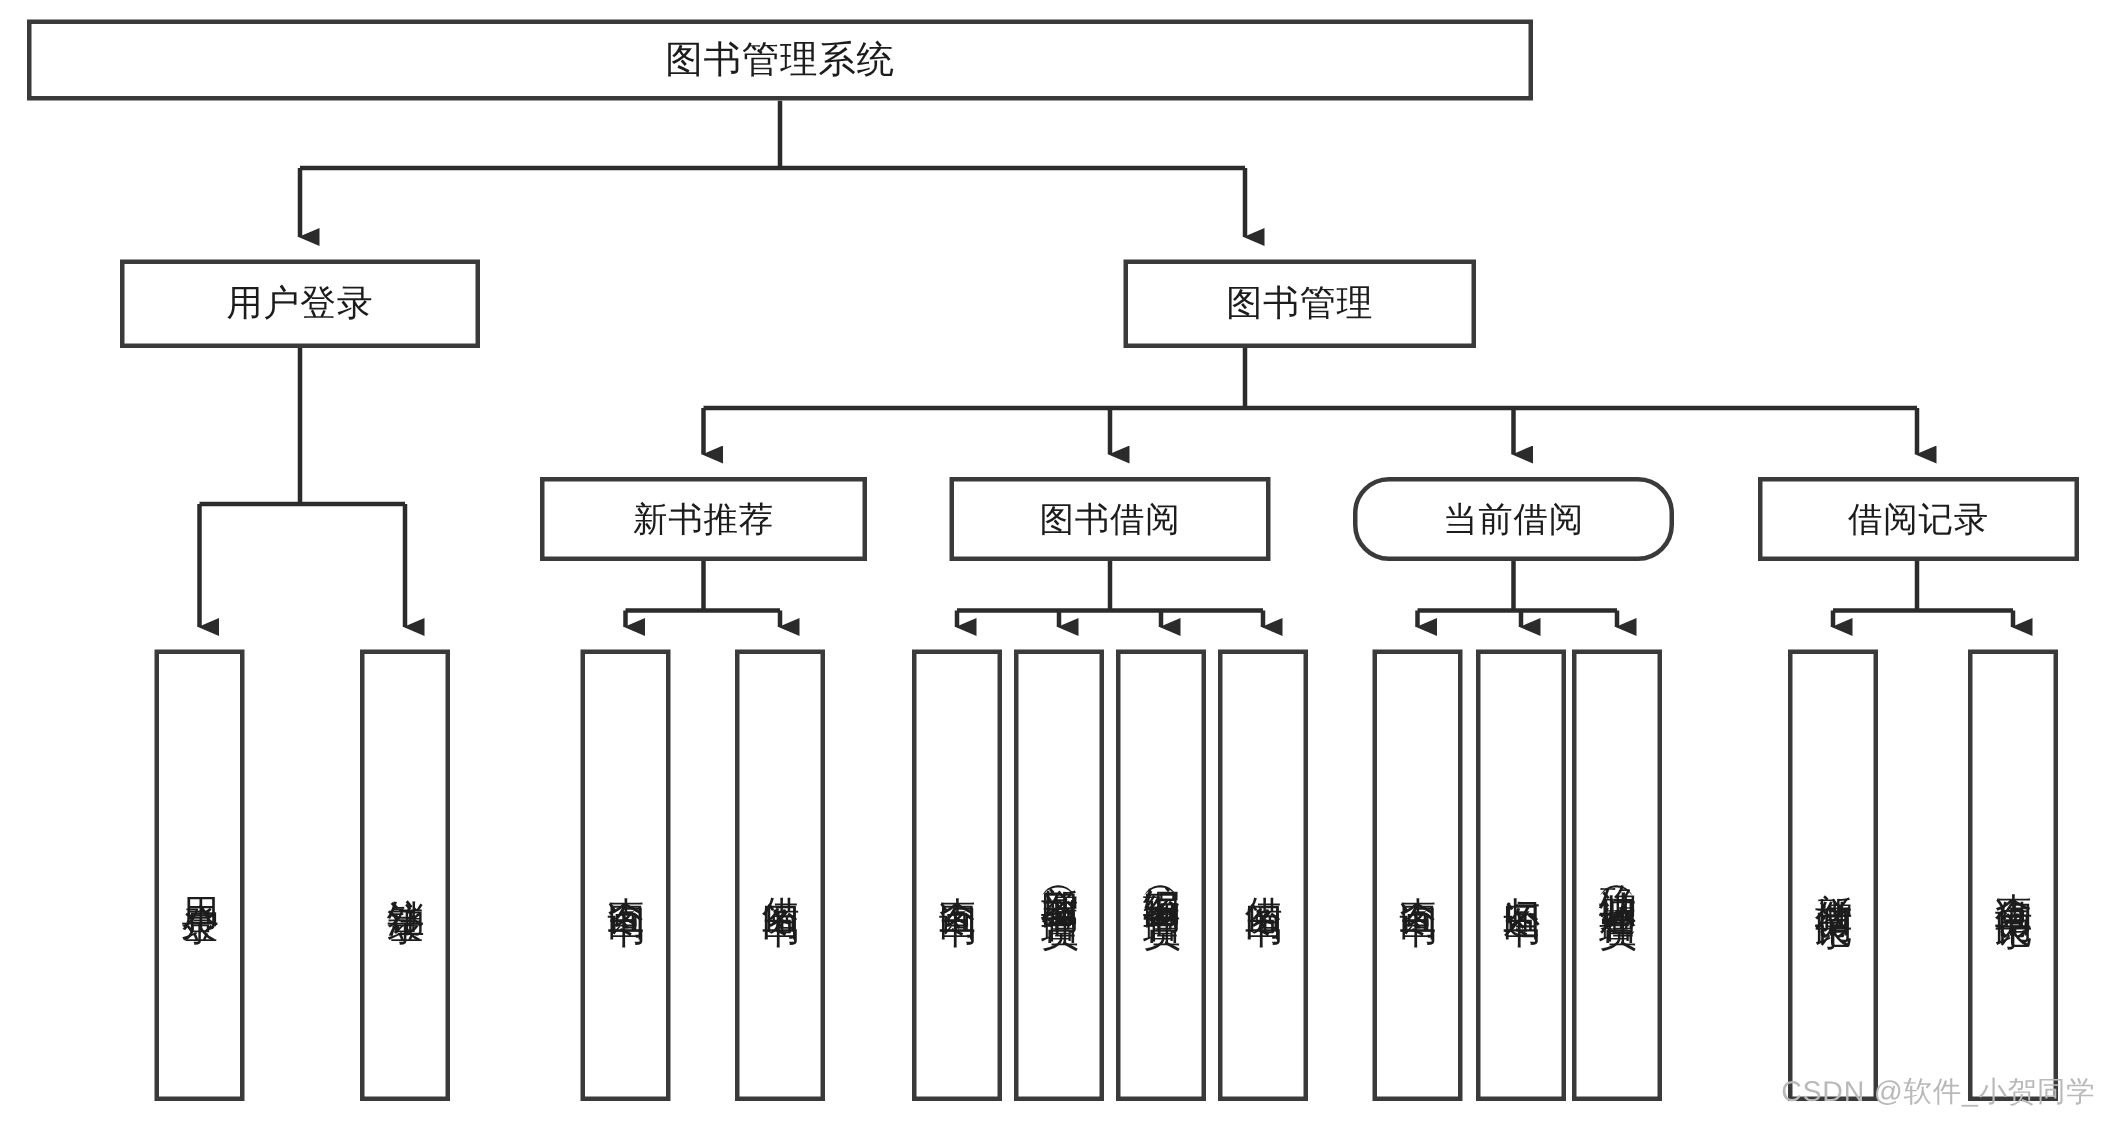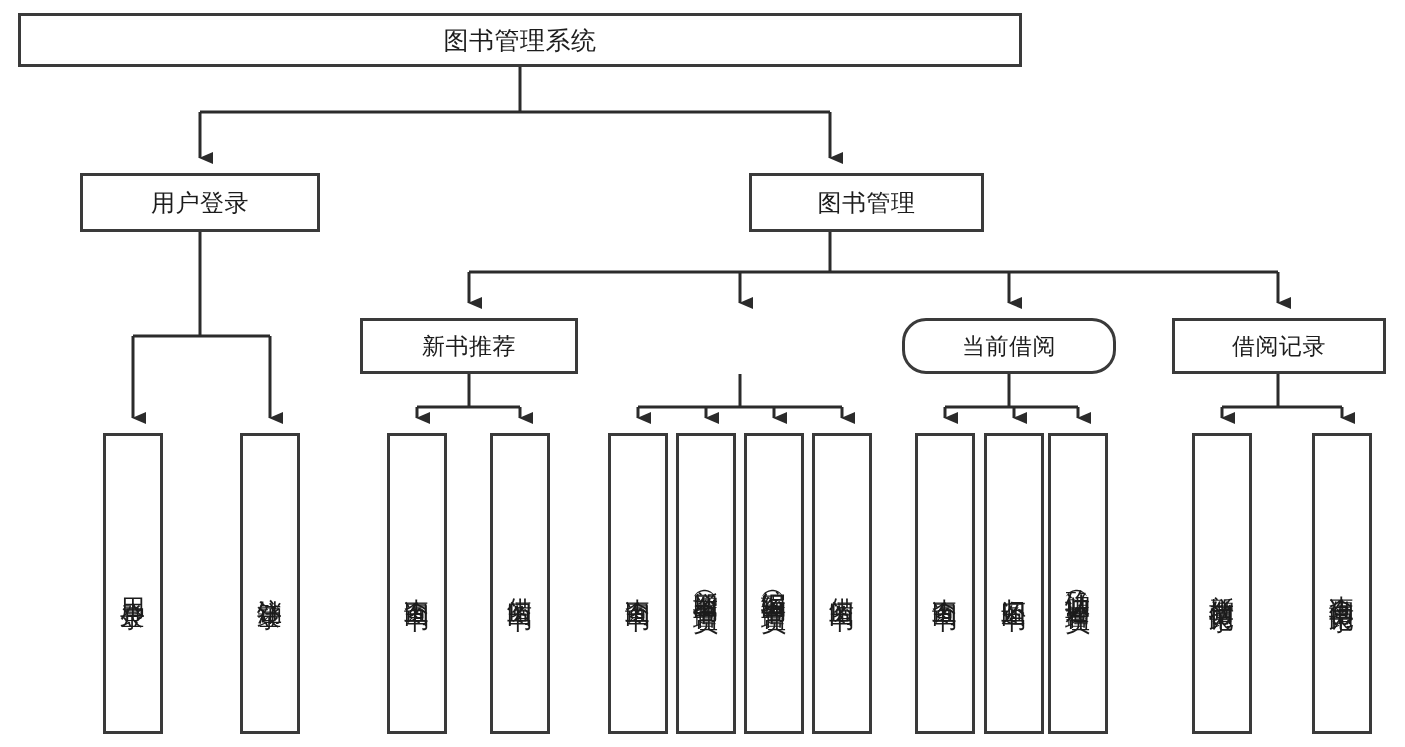--- a/index.html
+++ b/index.html
@@ -137,20 +137,23 @@
   <div class="node level2" style="left:80px; top:173px; width:240px; height:59px;">
     <span class="node-label">用户登录</span>
   </div>
   <div class="node level2" style="left:713px; top:173px; width:235px; height:59px;margin-left:36px;">
     <span class="node-label">图书管理</span>
   </div>
 
   <div class="node level3" style="left:360px; top:318px; width:218px; height:56px;">
     <span class="node-label">新书推荐</span>
   </div>
+  <div class="node level3" style="left:633px; top:318px; width:214px; height:56px;">
+    <span class="node-label">图书借阅</span>
+  </div>
   <div class="node level3" style="left:902px; top:318px; width:214px; height:56px;border-radius:24px;">
     <span class="node-label">当前借阅</span>
   </div>
   <div class="node level3" style="left:1172px; top:318px; width:214px; height:56px;">
     <span class="node-label">借阅记录</span>
   </div>
 
   <div class="node leaf" style="left:103px; top:433px; width:60px; height:301px;">
     <span class="node-label">用户登录</span>
   </div>
@@ -188,14 +191,15 @@
     <span class="node-label">确认归还（管理员）</span>
   </div>
 
   <div class="node leaf" style="left:1192px; top:433px; width:60px; height:301px;">
     <span class="node-label">新增借阅记录</span>
   </div>
   <div class="node leaf" style="left:1312px; top:433px; width:60px; height:301px;">
     <span class="node-label">查询借阅记录</span>
   </div>
 
+  <div class="watermark">CSDN @软件_小贺同学</div>
 
 </div>
 
 </body></html>

